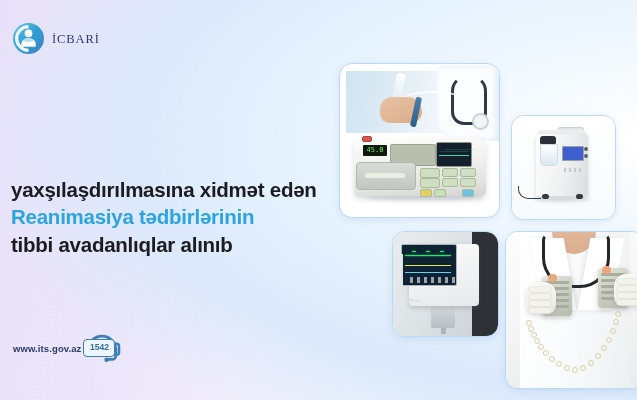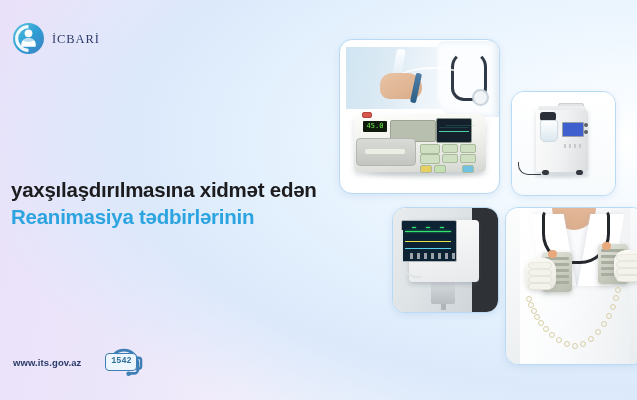--- a/index.html
+++ b/index.html
@@ -27,34 +27,35 @@
   
   .headline{position:absolute;left:11px;top:176px;width:322px;}
   .headline .ln{
     display:block;font-weight:700;font-size:20.5px;line-height:1.33;
     letter-spacing:-.25px;white-space:nowrap;
   }
   .headline .ln.accent{color:#2ba4e0;}
   .headline .ln.dark{color:#1c1c1e;}
 
   
-  .footer{position:absolute;left:13px;top:347px;display:flex;align-items:center;gap:24px;}
+  .footer{position:absolute;left:13px;top:333px;display:flex;align-items:center;gap:2px;}
   .site{color:#2b3a6a;font-size:9.5px;font-weight:700;letter-spacing:.1px;}
-  .hotline{position:relative;width:38px;height:31px;font-family:Liberation Mono, monospace;}
+  .hotline{position:relative;width:38px;height:31px;}
   .hotline .num{
     position:absolute;left:0;top:6px;width:30px;height:16px;
     border:1.6px solid #3d7fb5;border-radius:4px;background:#eef6fd;
     color:#2f6f9e;font-size:8.5px;font-weight:700;line-height:14px;text-align:center;
   }
 
   
   .card{
     position:absolute;border:1.3px solid #b9daf4;border-radius:13px;
     background:#ffffff;overflow:hidden;
     box-shadow:0 2px 7px rgba(70,120,175,.13);
+    margin-top:24px;
   }
   .card .inner{position:absolute;inset:0;overflow:hidden;border-radius:11px;}
 
   
   #card-pump{left:339px;top:39px;width:159px;height:153px;}
   .pump-top{position:absolute;left:6px;top:7px;right:0;height:62px;
     background:linear-gradient(100deg,#cfe5f2 0%,#dceaf4 28%,#eef5fa 55%,#f6fafd 78%,#ffffff 100%);}
   .pump-top .scrub{position:absolute;right:0;top:-6px;width:62px;height:76px;background:#fbfdff;
     border-radius:8px 0 0 22px;box-shadow:-3px 0 6px rgba(150,180,205,.25) inset;}
   .pump-top .stetho{position:absolute;right:12px;top:4px;width:30px;height:44px;
@@ -182,20 +183,21 @@
       </svg>
     </div>
     <div class="logo-text">
       <span>İCBARİ</span>
     </div>
   </div>
 
   <div class="headline">
     <span class="ln dark">yaxşılaşdırılmasına xidmət edən</span>
     <span class="ln accent">Reanimasiya tədbirlərinin</span>
+    <span class="ln dark">tibbi avadanlıqlar alınıb</span>
   </div>
 
   <div class="footer">
     <div class="site">www.its.gov.az</div>
     <div class="hotline">
       <svg width="38" height="31" viewBox="0 0 48 40" aria-hidden="true">
         <path d="M6 22a18 18 0 1 1 36 0v7a5 5 0 0 1-5 5h-7" fill="none" stroke="#3d7fb5" stroke-width="3.4" stroke-linecap="round"></path>
         <circle cx="30" cy="34.5" r="3" fill="#3d7fb5"></circle>
         <rect x="2" y="14" width="9" height="14" rx="3.2" fill="none" stroke="#3d7fb5" stroke-width="3.2"></rect>
         <rect x="37" y="14" width="9" height="14" rx="3.2" fill="none" stroke="#3d7fb5" stroke-width="3.2"></rect>

